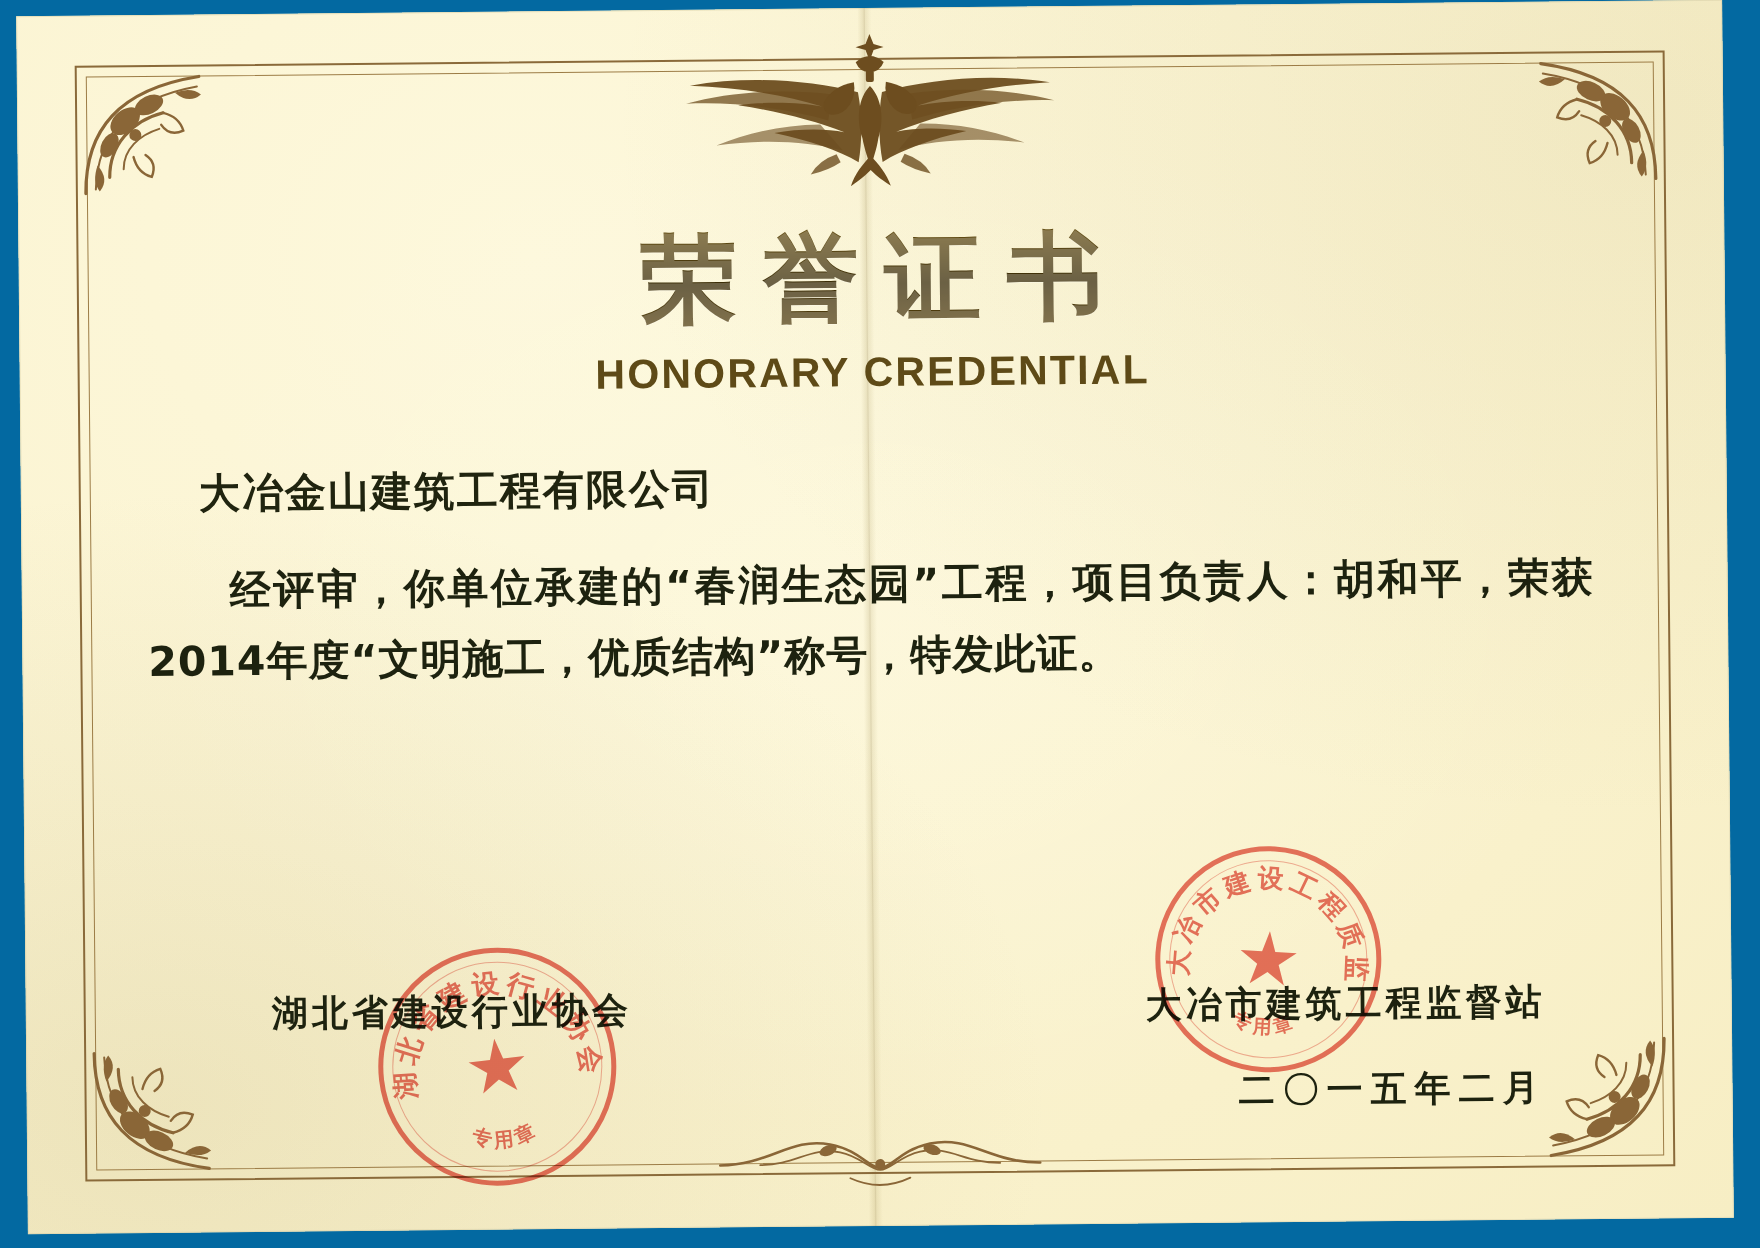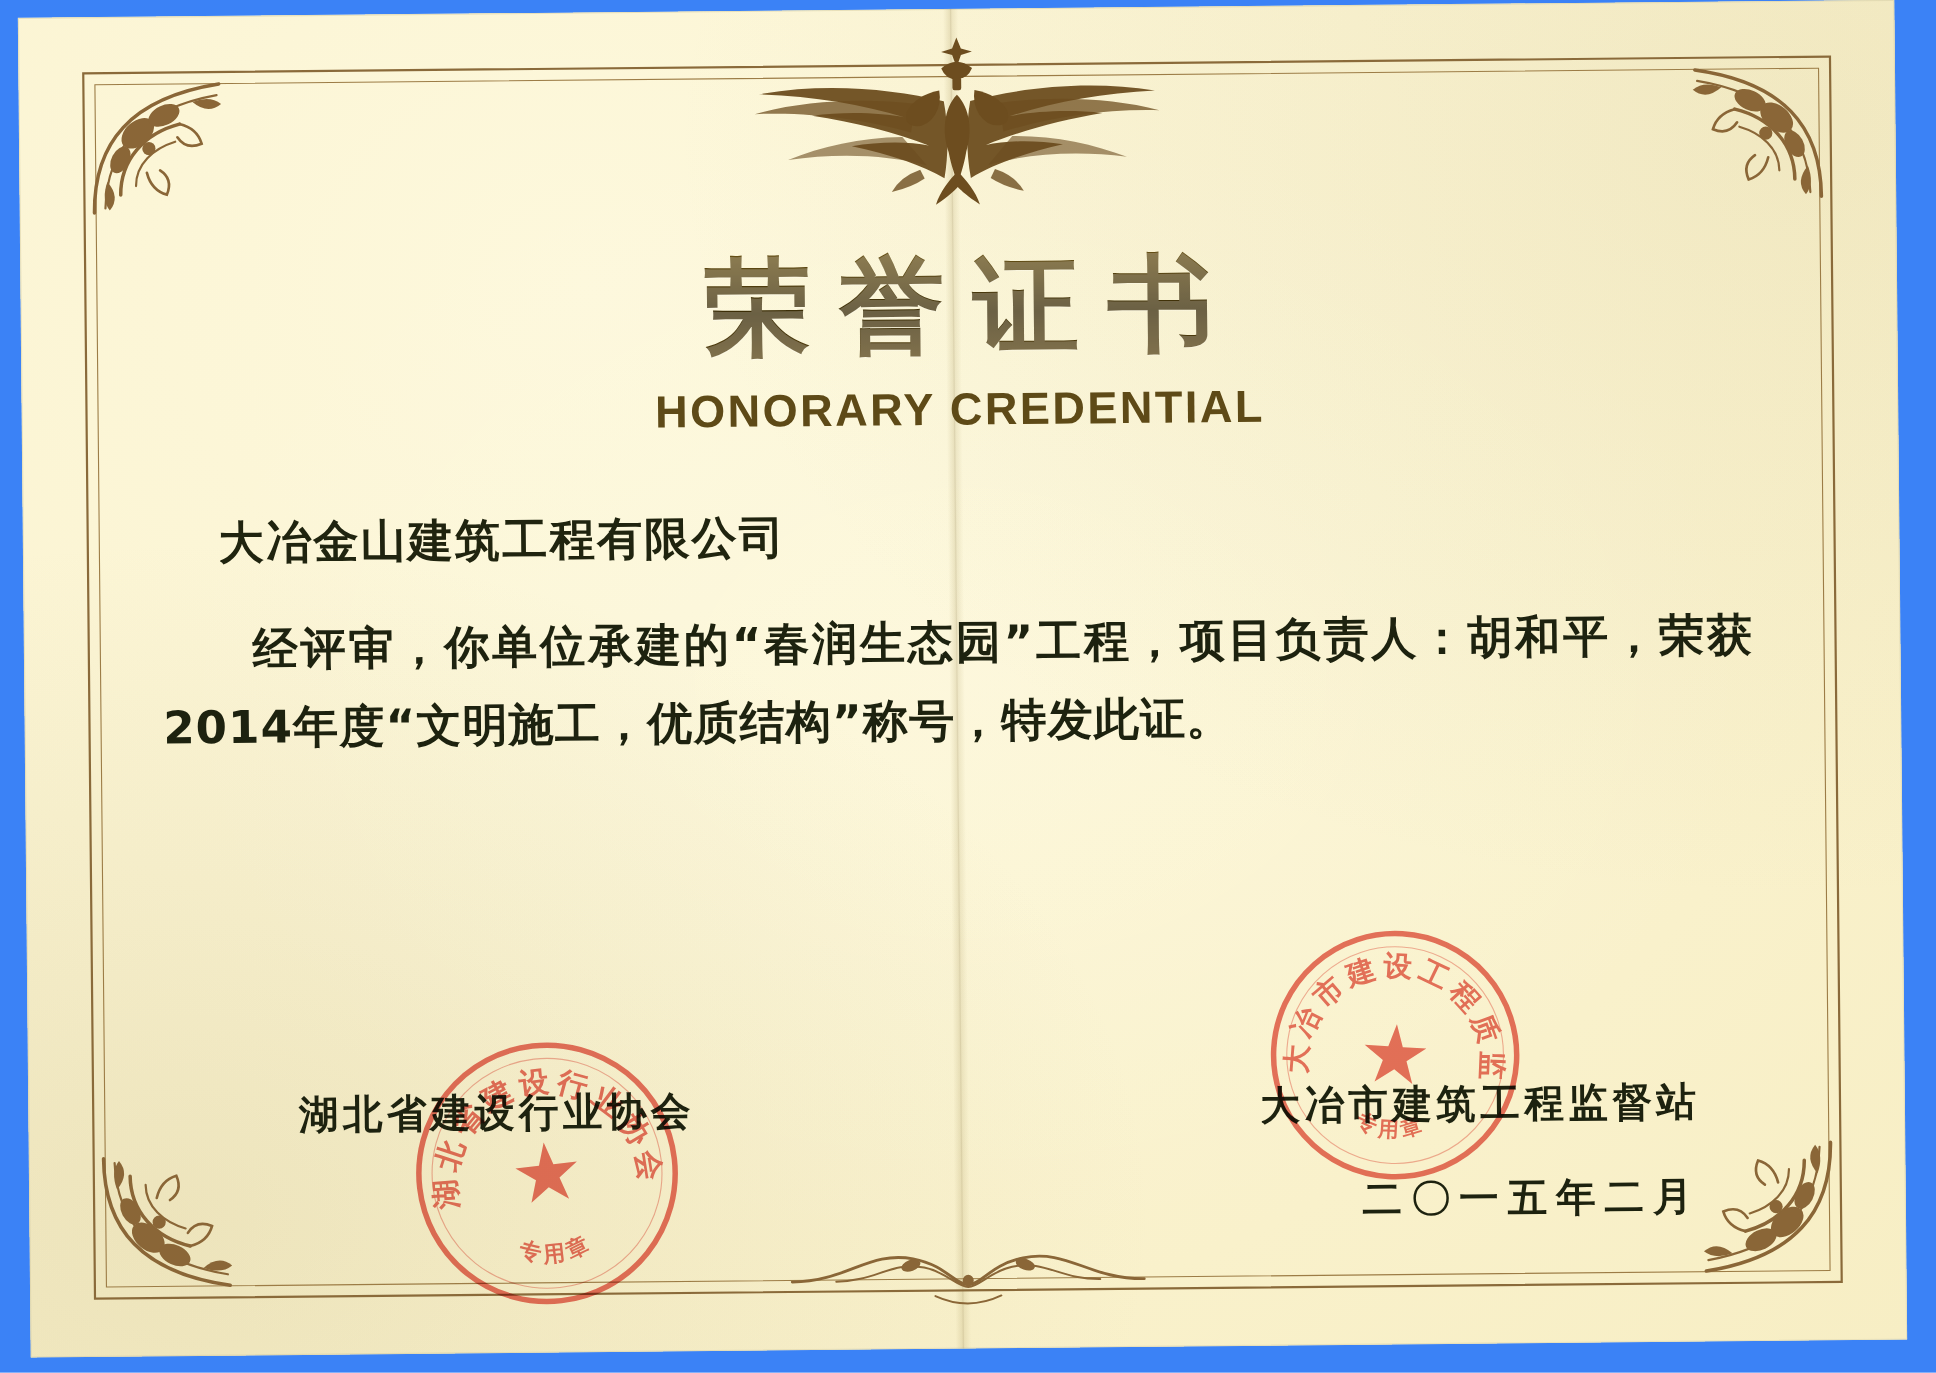--- a/index.html
+++ b/index.html
@@ -12,21 +12,21 @@
     height: 1248px;
     font-family: "Liberation Serif", serif;
     overflow: hidden;
   }
 
   
   #certificate-page {
     position: relative;
     width: 1760px;
     height: 1248px;
-    background: #3b82f6;
+    background: #0369a1;
   }
 
   
   #certificate-card {
     position: absolute;
     left: 22px;
     top: 8px;
     width: 1706px;
     height: 1218px;
     transform: rotate(-0.55deg);

